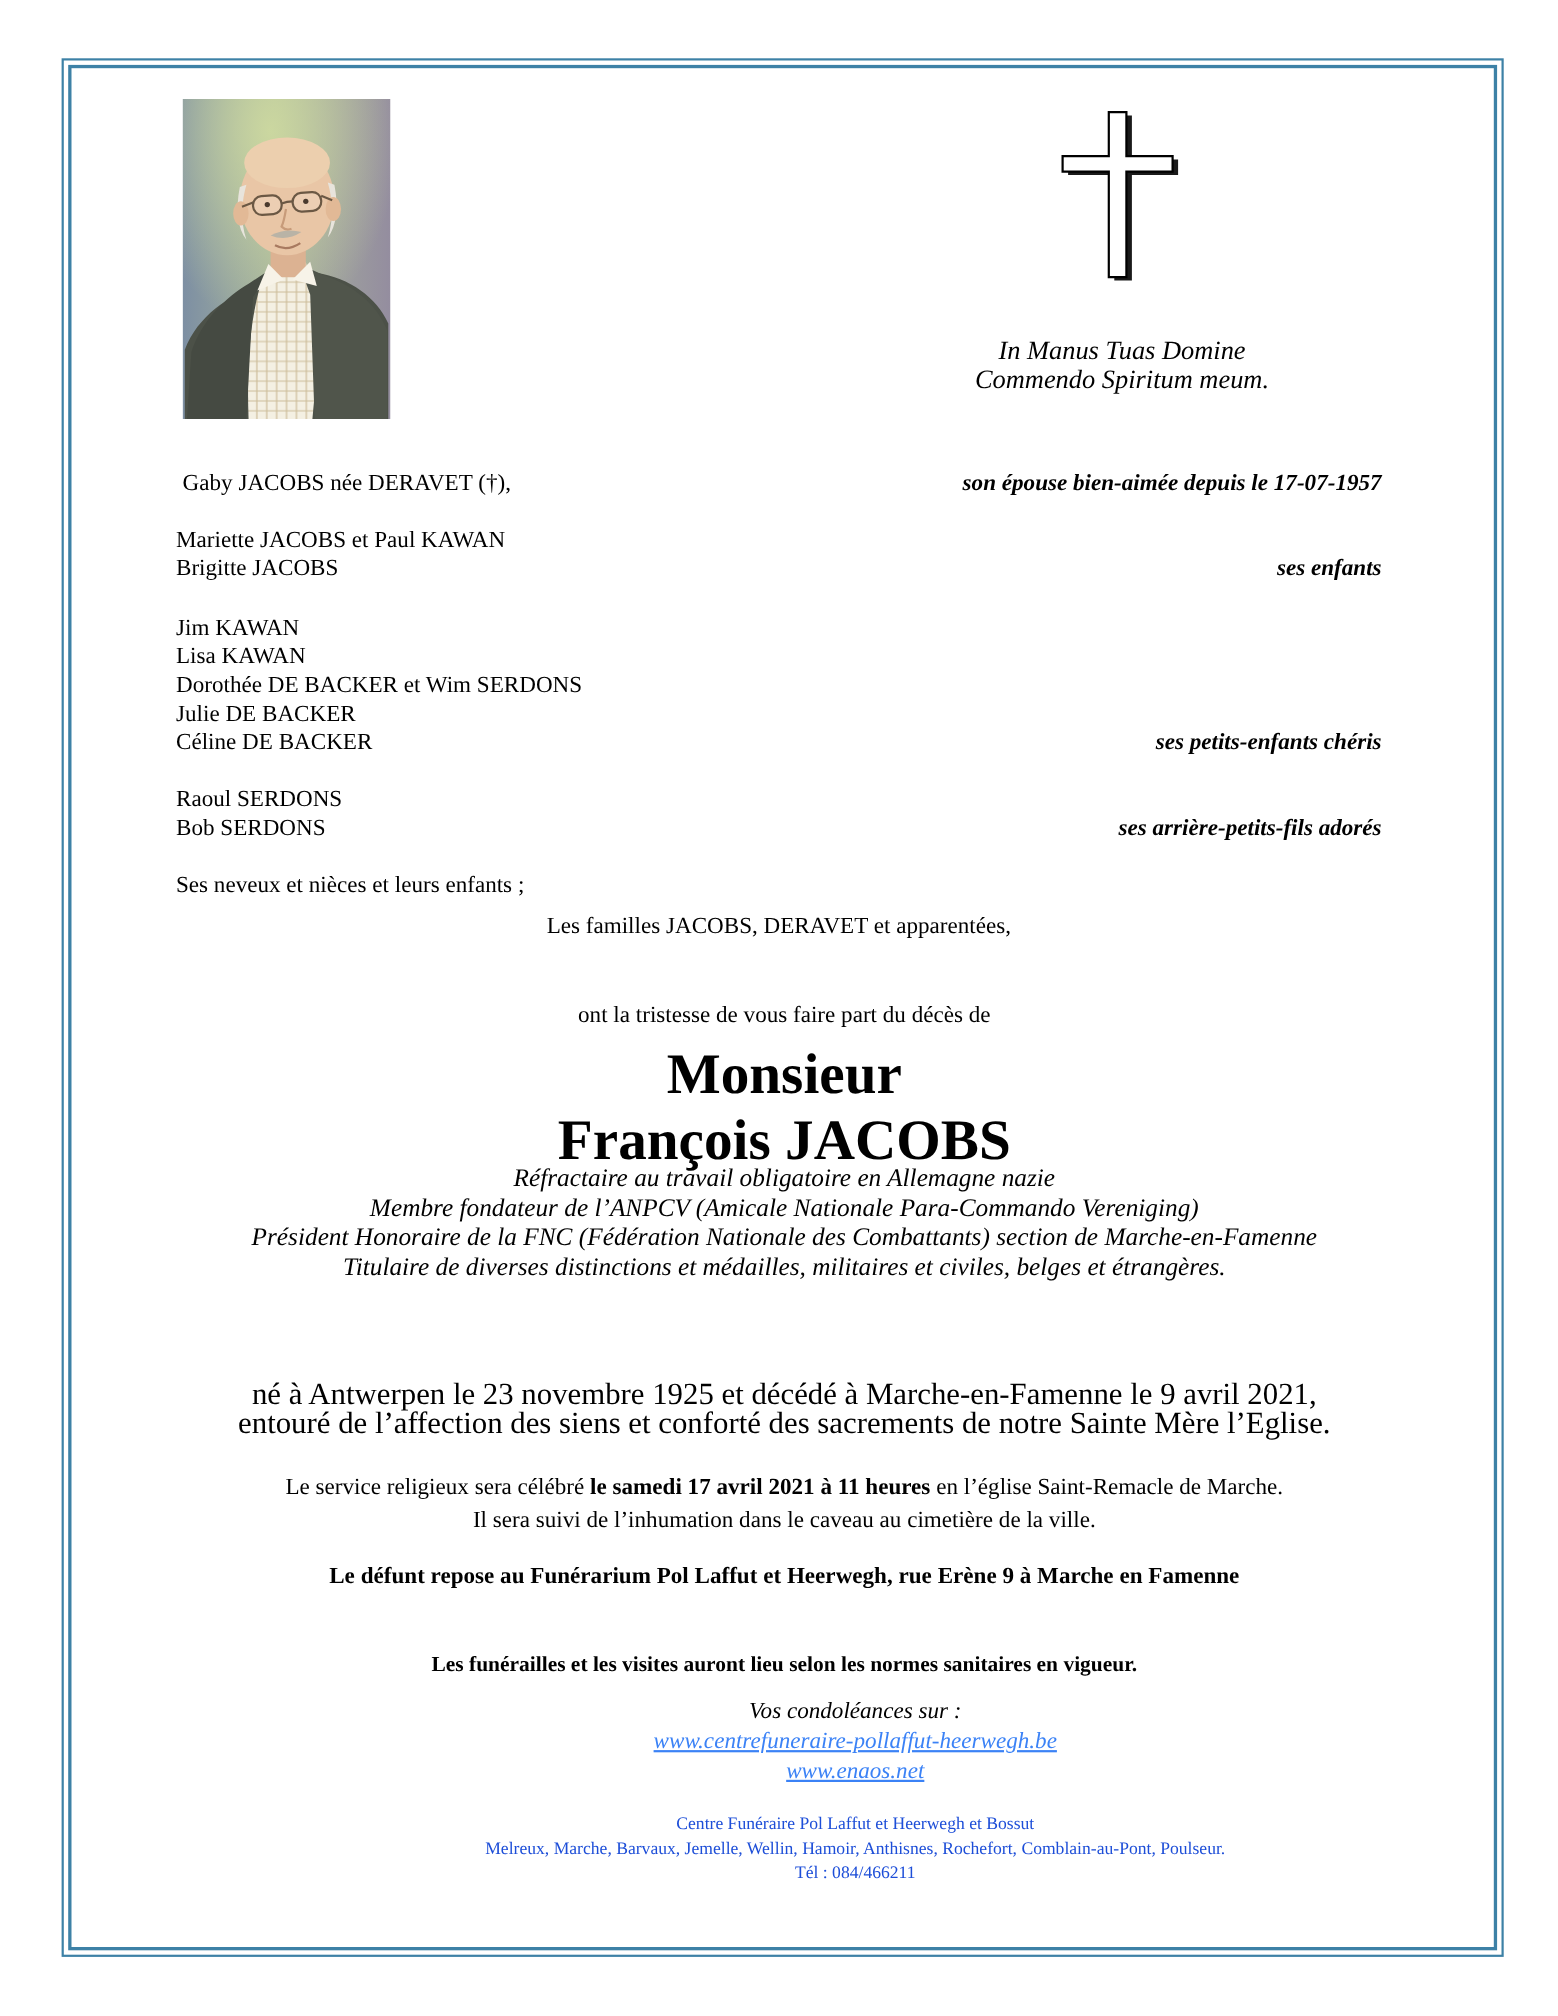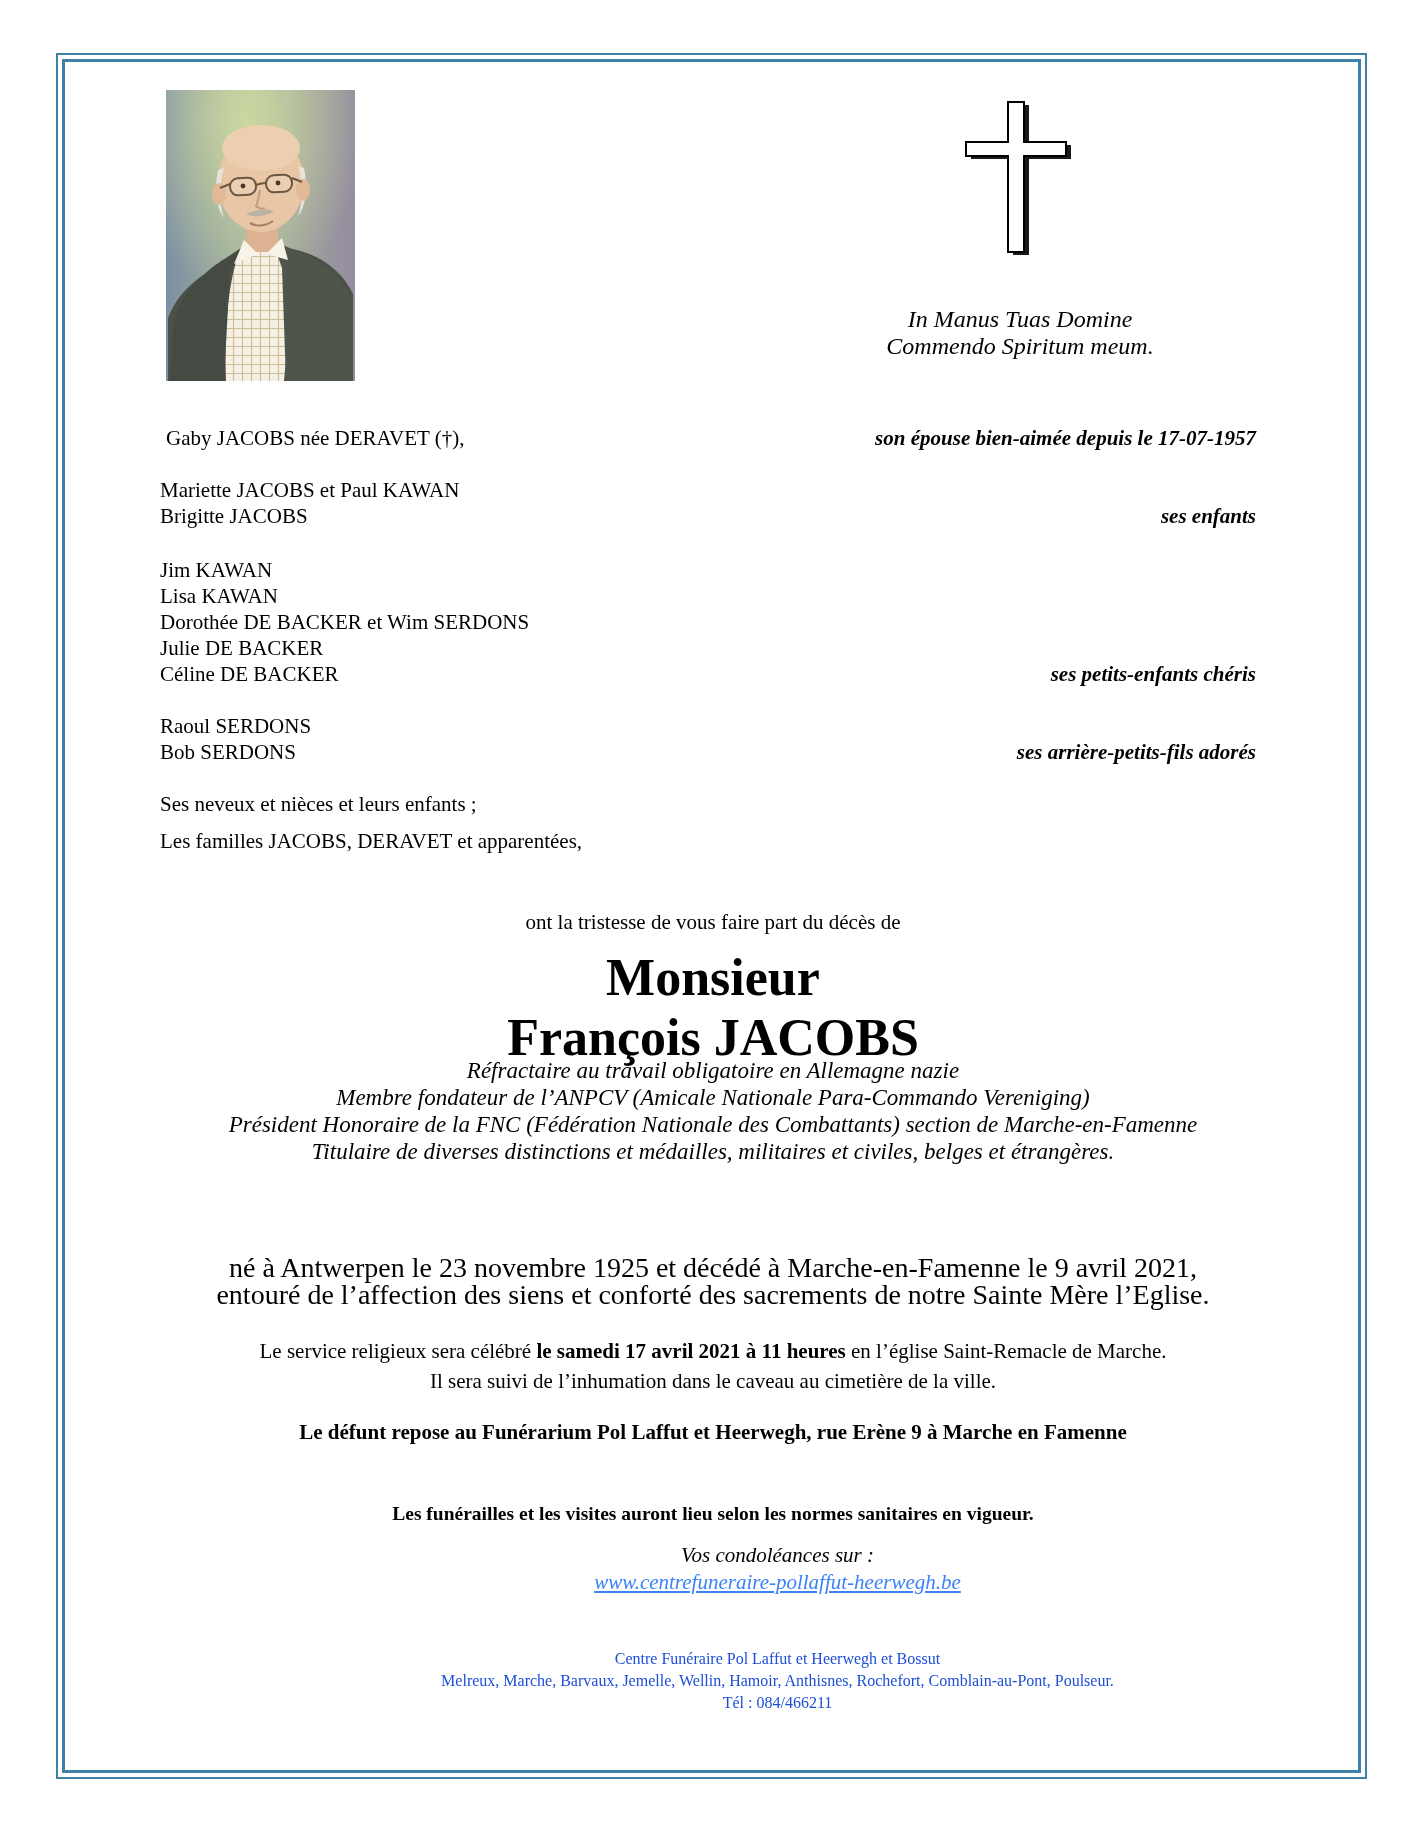--- a/index.html
+++ b/index.html
@@ -29,21 +29,21 @@
   .family{
     position:absolute; left:160px; top:425px; width:1096px;
     font-size:21px; line-height:26px;
   }
   .frow{ position:relative; white-space:nowrap; }
   .frow .right{
     position:absolute; right:0; top:0;
     font-weight:bold; font-style:italic;
   }
   .indent{ padding-left:6px; }
-  .mt26{ margin-top:26px; } .mt28{ margin-top:28px; } .mt11{ margin-top:11px; }
+  .mt26{ margin-top:26px; } .mt28{ margin-top:28px; } .mt11{ margin-top:11px;text-align:center; }
   .center-block{ position:absolute; left:68px; width:1290px; text-align:center; }
   .intro{ top:909px; font-size:21px; line-height:26px; }
   .title{ top:948px; font-size:52px; line-height:60px; font-weight:bold; }
   .bio{ top:1041px; font-size:23px; line-height:27px; font-style:italic;margin-top:16px; }
   .life{ top:1254px; font-size:28px; line-height:27px; }
   .service{ top:1336px; font-size:21px; line-height:30px; }
   .repose{ top:1419px; font-size:21px; line-height:26px; font-weight:bold; }
   .covid{ top:1501px; font-size:19.5px; line-height:26px; font-weight:bold; }
   .shift{ left:198px; width:1159px; }
   .condolences{ top:1542px; font-size:21px; line-height:27px; font-style:italic; }
@@ -184,20 +184,21 @@
 
   <div class="center-block repose">
     <div>Le défunt repose au Funérarium Pol Laffut et Heerwegh, rue Erène 9 à Marche en Famenne</div>
   </div>
 
   <div class="center-block covid">Les funérailles et les visites auront lieu selon les normes sanitaires en vigueur.</div>
 
   <div class="center-block shift condolences">
     <div>Vos condoléances sur :</div>
     <a>www.centrefuneraire-pollaffut-heerwegh.be</a>
+    <a>www.enaos.net</a>
   </div>
 
   <div class="center-block shift footer">
     <div>Centre Funéraire Pol Laffut et Heerwegh et Bossut</div>
     <div>Melreux, Marche, Barvaux, Jemelle, Wellin, Hamoir, Anthisnes, Rochefort, Comblain-au-Pont, Poulseur.</div>
     <div>Tél : 084/466211</div>
   </div>
 
 </div>
 

